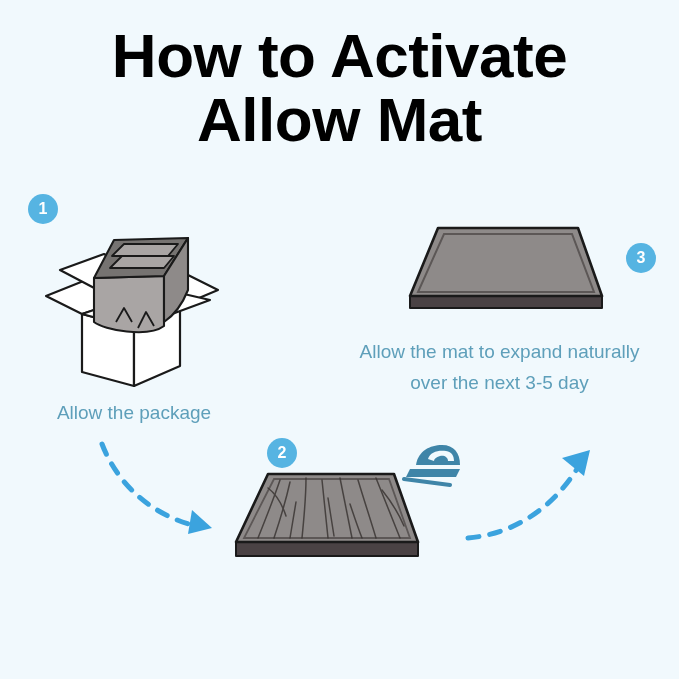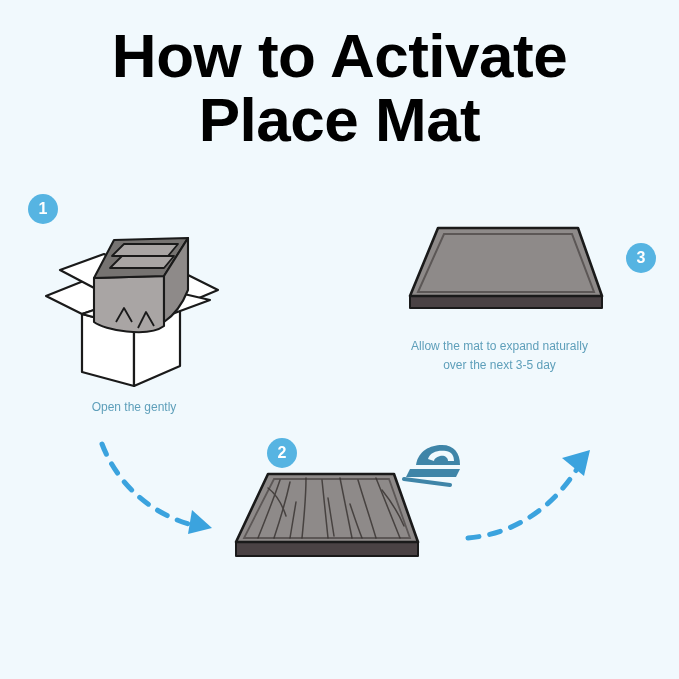--- a/index.html
+++ b/index.html
@@ -55,21 +55,21 @@
     line-height: 1;
   }
   #badge-1 { left: 28px;  top: 194px; }
   #badge-2 { left: 267px; top: 438px; }
   #badge-3 { left: 626px; top: 243px; }
 
   
   .caption {
     position: absolute;
     color: #5e9fba;
-    font-size: 12px;
+    font-size: 19px;
     line-height: 1.62;
     text-align: center;
     white-space: pre-line;
   }
   #caption-1 {
     left: 0px;
     top: 398px;
     width: 268px;
     text-align: center;
   }
@@ -93,21 +93,21 @@
   #arrow-left  { position: absolute; left: 96px;  top: 438px; }
   #arrow-right { position: absolute; left: 462px; top: 446px; }
 </style>
 </head>
 <body>
 
 <div id="canvas">
 
   <div class="title-block">
     <span class="title-line">How to Activate</span>
-    <span class="title-line">Place Mat</span>
+    <span class="title-line">Allow Mat</span>
   </div>
 
   <div class="step-badge" id="badge-1">1</div>
 
   <div class="illus" id="illus-box">
     <svg width="192" height="172" viewBox="0 0 192 172">
       <g fill="#ffffff" stroke="#1a1a1a" stroke-width="2.2" stroke-linejoin="round">
 
         <path d="M44 96 L44 154 L96 168 L96 110 Z"></path>
         <path d="M96 110 L96 168 L142 148 L142 88 Z"></path>
@@ -129,21 +129,21 @@
         <path d="M74 38 L86 26 L140 26 L130 38 Z" fill="#a9a5a4" stroke="#1a1a1a" stroke-width="1.8" stroke-linejoin="round"></path>
         <path d="M72 50 L84 38 L136 38 L126 50 Z" fill="#a9a5a4" stroke="#1a1a1a" stroke-width="1.8" stroke-linejoin="round"></path>
 
         <path d="M78 104 L86 90 L94 104" fill="none" stroke="#1a1a1a" stroke-width="1.8" stroke-linejoin="round"></path>
         <path d="M100 110 L108 94 L116 108" fill="none" stroke="#1a1a1a" stroke-width="1.8" stroke-linejoin="round"></path>
         <path d="M56 78 L56 104" stroke="#1a1a1a" stroke-width="1.6" fill="none"></path>
       </g>
     </svg>
   </div>
 
-  <div class="caption" id="caption-1">Open the gently</div>
+  <div class="caption" id="caption-1">Allow the package</div>
 
   <div id="arrow-left">
     <svg width="130" height="100" viewBox="0 0 130 100">
       <path d="M6 6 C 22 48, 58 78, 100 88" fill="none" stroke="#3ba3de" stroke-width="5" stroke-linecap="round" stroke-dasharray="11 11"></path>
       <path d="M96 72 L116 90 L92 96 Z" fill="#3ba3de"></path>
     </svg>
   </div>
 
   <div class="step-badge" id="badge-3">3</div>
 

